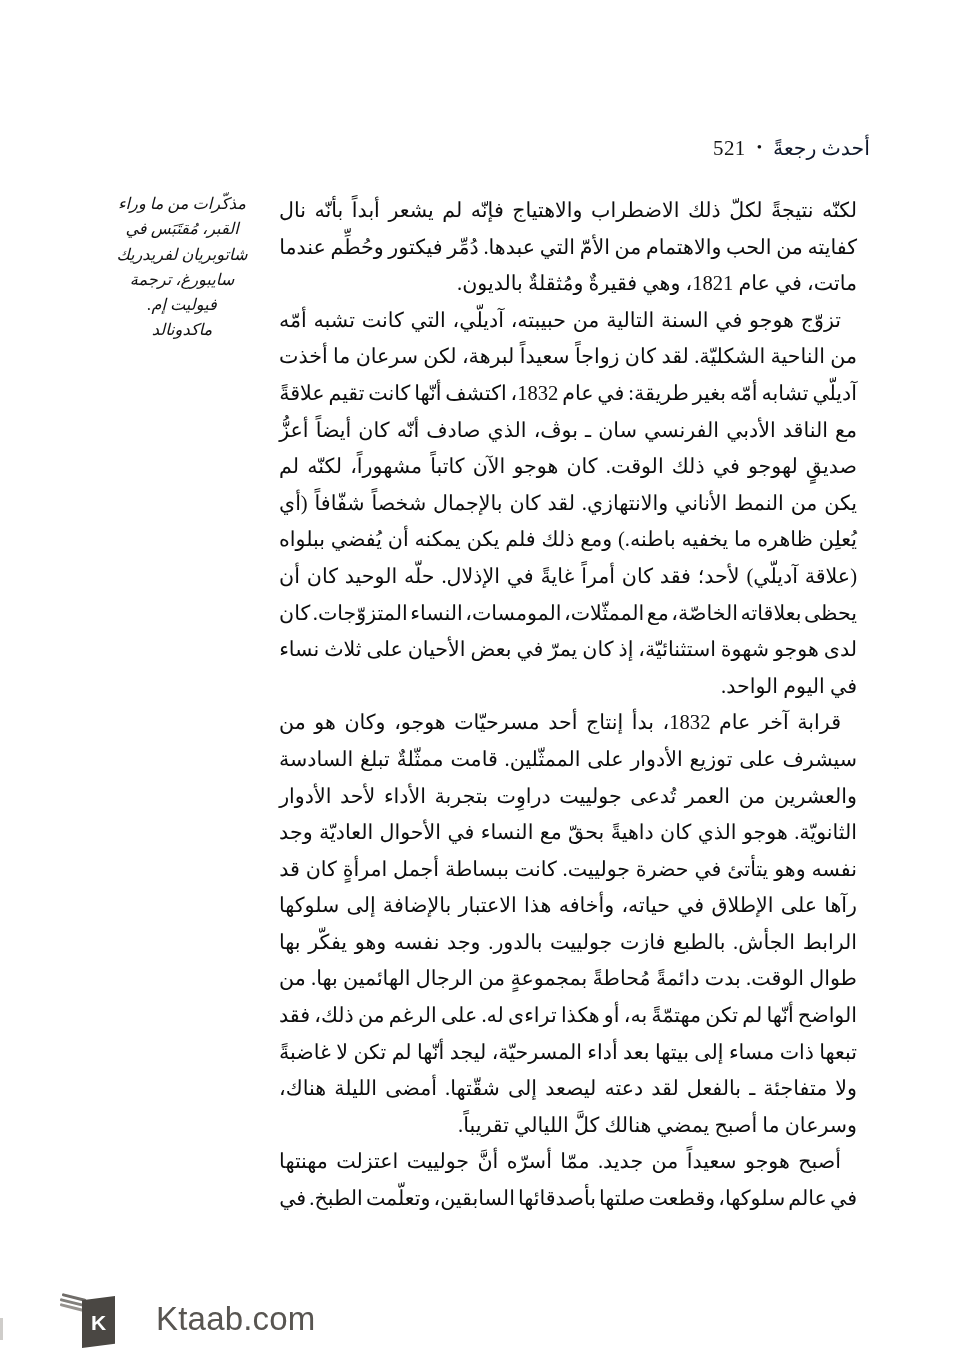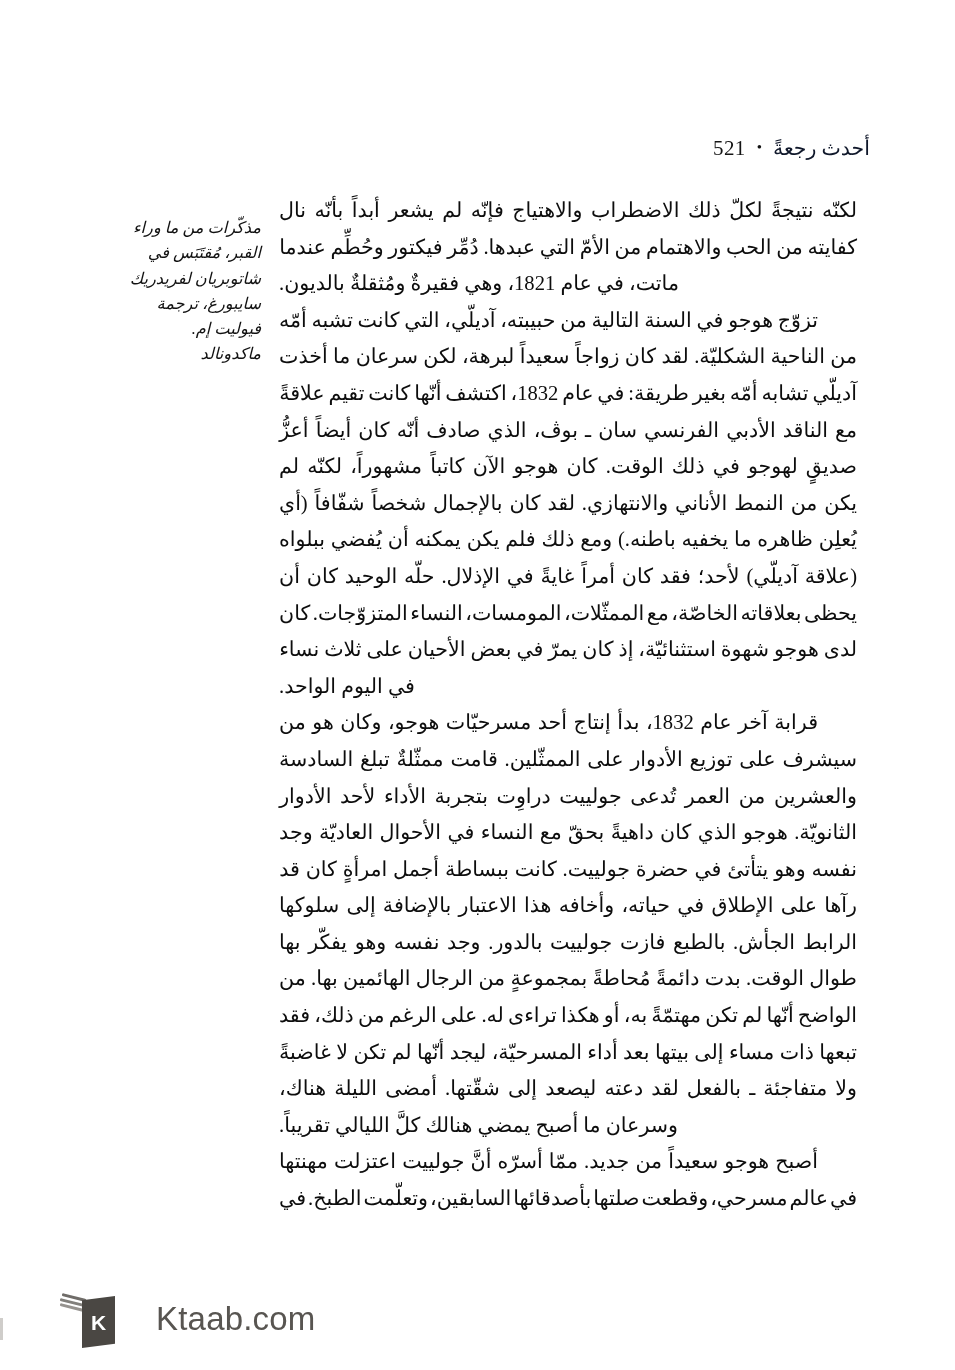--- a/index.html
+++ b/index.html
@@ -57,25 +57,25 @@
   .header-folio {
     font-size: 21px;
     font-family: "Liberation Serif", "DejaVu Serif", serif;
     color: #141414;
     letter-spacing: 0.4px;
   }
 
   
   .margin-note {
     position: absolute;
-    top: 216px;
+    top: 192px;
     left: 103px;
     width: 158px;
     direction: rtl;
-    text-align: right;
+    text-align: center;
     font-style: italic;
     font-size: 16.2px;
     line-height: 25.3px;
     color: #121212;
   }
   .margin-note .mn-line {
     display: block;
     white-space: nowrap;
   }
 
@@ -99,24 +99,24 @@
 
   
   .line {
     display: flex;
     flex-direction: row;
     justify-content: space-between;
     white-space: nowrap;
     direction: rtl;
   }
   .line.centered-tail {
-    justify-content: flex-end;
+    justify-content: flex-start;
   }
   .line.indent-first > .seg:first-child {
-    margin-right: 39px;
+    margin-right: 16px;
   }
   .seg { display: inline-block; }
   .line.just > .seg { }
 
   
   .line.just {
     display: flex;
     justify-content: space-between;
   }
 
@@ -567,21 +567,21 @@
           <span class="seg">ممّا</span>
           <span class="seg">أسرّه</span>
           <span class="seg">أنَّ</span>
           <span class="seg">جولييت</span>
           <span class="seg">اعتزلت</span>
           <span class="seg">مهنتها</span>
         </div>
         <div class="line just">
           <span class="seg">في</span>
           <span class="seg">عالم</span>
-          <span class="seg">مسرحي،</span>
+          <span class="seg">سلوكها،</span>
           <span class="seg">وقطعت</span>
           <span class="seg">صلتها</span>
           <span class="seg">بأصدقائها</span>
           <span class="seg">السابقين،</span>
           <span class="seg">وتعلّمت</span>
           <span class="seg">الطبخ.</span>
           <span class="seg">في</span>
         </div>
       </div>
     </div>

